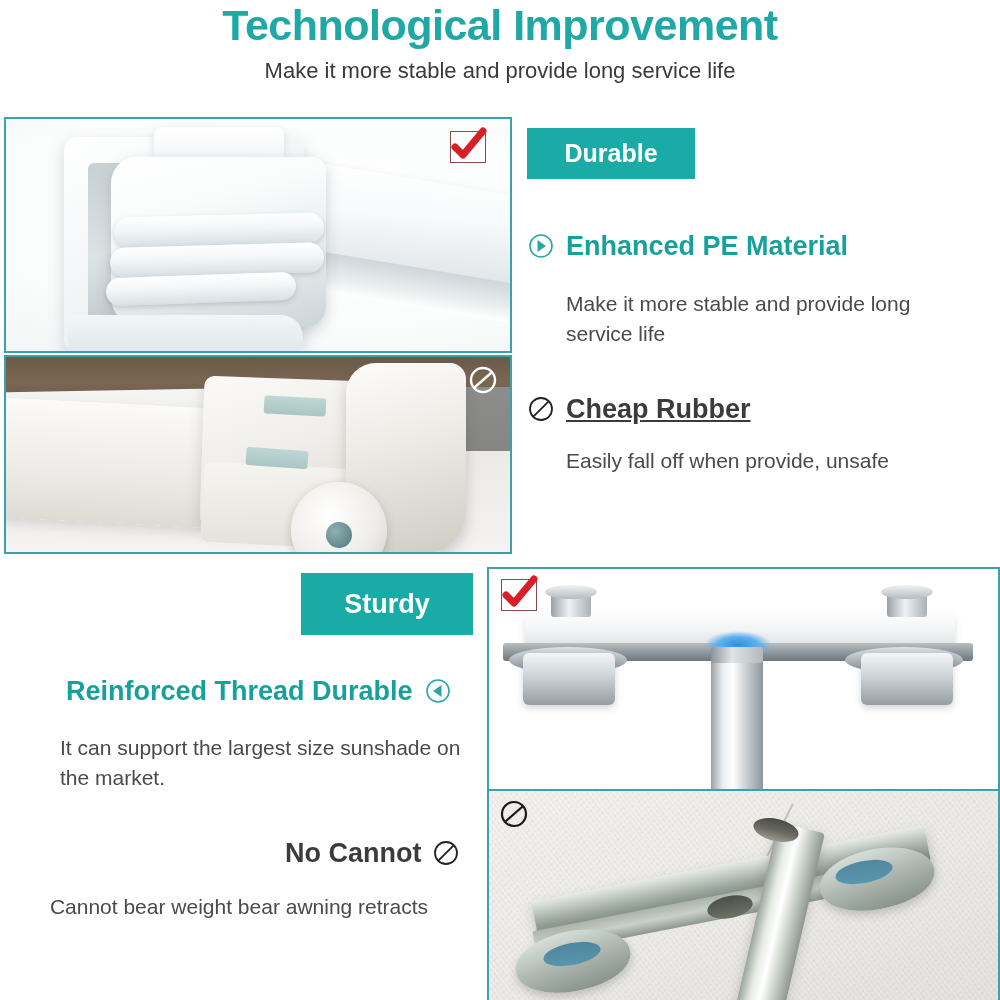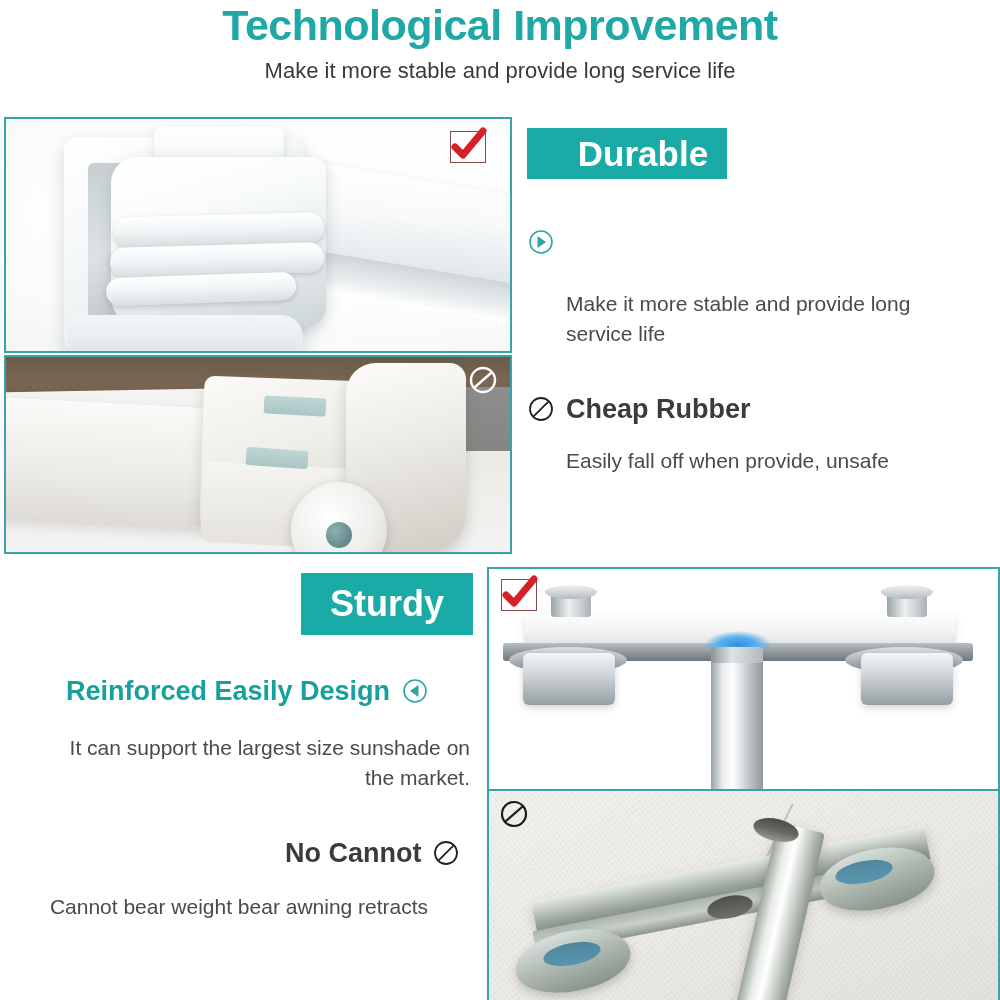--- a/index.html
+++ b/index.html
@@ -251,59 +251,60 @@
       <div class="p2-bolt"></div>
     </div>
     <div class="mark-ban" style="right:12px;top:8px;">
       <svg viewBox="0 0 30 30">
           <circle cx="15" cy="15" r="12" stroke="#ffffff" stroke-width="2.4" fill="none"></circle>
           <line x1="7" y1="22" x2="23" y2="8" stroke="#ffffff" stroke-width="2.4" stroke-linecap="round"></line>
         </svg>
     </div>
   </div>
 
-  <div class="badge" style="left:527px;top:128px;width:168px;height:51px;font-size:35px;padding-left:32px;">
+  <div class="badge" style="left:527px;top:128px;width:168px;height:51px;font-size:25px;">
     <span>Durable</span>
   </div>
 
   <div class="feat-head good" style="left:528px;top:229px;">
     <span class="ico">
       <svg viewBox="0 0 26 26">
           <circle cx="13" cy="13" r="11" stroke="#2AA7A2" stroke-width="1.6" fill="none"></circle>
           <path d="M9.5 7 L18 13 L9.5 19 Z" fill="#2AA7A2"></path>
         </svg>
     </span>
+    <span>Enhanced PE Material</span>
   </div>
   <div class="feat-body" style="left:566px;top:289px;width:360px;">Make it more stable and provide long service life</div>
 
-  <div class="feat-head bad" style="left:528px;top:392px;">
+  <div class="feat-head bad" style="left:528px;top:392px;text-decoration:underline;">
     <span class="ico">
       <svg viewBox="0 0 26 26">
           <circle cx="13" cy="13" r="11" stroke="#222222" stroke-width="1.8" fill="none"></circle>
           <line x1="5.6" y1="20.4" x2="20.4" y2="5.6" stroke="#222222" stroke-width="1.8" stroke-linecap="round"></line>
         </svg>
     </span>
     <span>Cheap Rubber</span>
   </div>
   <div class="feat-body" style="left:566px;top:446px;width:400px;">Easily fall off when provide, unsafe</div>
 
-  <div class="badge" style="left:301px;top:573px;width:172px;height:62px;font-size:36px;">
+  <div class="badge" style="left:301px;top:573px;width:172px;height:62px;font-size:27px;">
     <span>Sturdy</span>
   </div>
 
   <div class="feat-head good" style="left:66px;top:674px;">
-    <span>Reinforced Easily Design</span>
+    <span>Reinforced Thread Durable</span>
     <span class="ico">
       <svg viewBox="0 0 26 26">
           <circle cx="13" cy="13" r="11" stroke="#2AA7A2" stroke-width="1.6" fill="none"></circle>
           <path d="M16.5 7 L8 13 L16.5 19 Z" fill="#2AA7A2"></path>
         </svg>
     </span>
   </div>
-  <div class="feat-body" style="left:60px;top:733px;width:410px;text-align:right;">It can support the largest size sunshade on the market.</div>
+  <div class="feat-body" style="left:60px;top:733px;width:410px;text-align:left;">It can support the largest size sunshade on the market.</div>
 
   <div class="feat-head bad" style="left:285px;top:836px;">
     <span>No Cannot</span>
     <span class="ico">
       <svg viewBox="0 0 26 26">
           <circle cx="13" cy="13" r="11" stroke="#222222" stroke-width="1.8" fill="none"></circle>
           <line x1="5.6" y1="20.4" x2="20.4" y2="5.6" stroke="#222222" stroke-width="1.8" stroke-linecap="round"></line>
         </svg>
     </span>
   </div>

